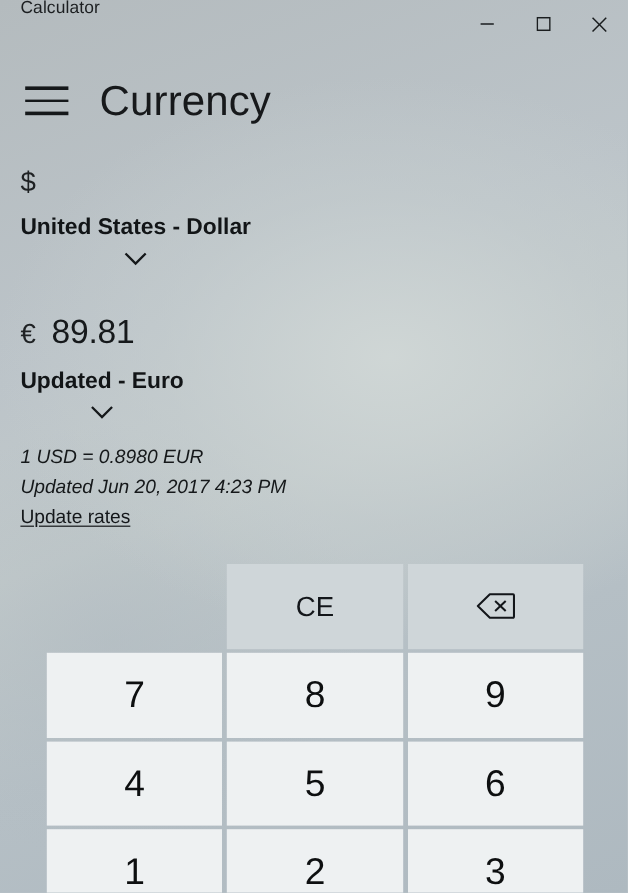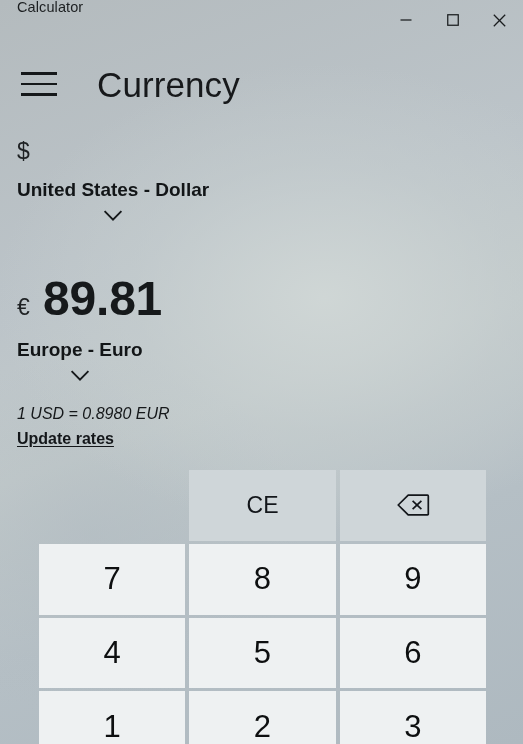--- a/index.html
+++ b/index.html
@@ -76,21 +76,21 @@
     gap: 8px;
     cursor: default;
   }
   .hamburger span {
     display: block;
     width: 36px;
     height: 2.6px;
     background: #15181a;
   }
   .mode-title {
-    margin-left: 34px;
+    margin-left: 20px;
     font-size: 35px;
     font-weight: 300;
     color: #17191b;
     letter-spacing: 0.1px;
     line-height: 1;
   }
 
   
   .display {
     position: absolute;
@@ -111,26 +111,25 @@
     line-height: 1;
   }
   .amount-active {
     font-size: 42px;
     font-weight: 700;
     color: #0f1113;
     line-height: 1;
     letter-spacing: -0.5px;
   }
   .amount-result {
-    font-size: 48px;
-    font-weight: 700;
+    font-size: 28px;
+    font-weight: 400;
     color: #16191b;
     line-height: 1;
     letter-spacing: -0.2px;
-    margin-top: 12px;
   }
 
   .currency-row {
     display: flex;
     align-items: center;
     gap: 10px;
     margin-top: 17px;
     cursor: default;
     width: max-content;
     flex-direction: column;
@@ -154,21 +153,20 @@
     font-style: italic;
   }
   .rate-link {
     display: inline-block;
     font-size: 16px;
     color: #14171a;
     text-decoration: underline;
     text-underline-offset: 2px;
     cursor: default;
     line-height: 1.55;
-    font-weight: bold;
   }
 
   
   .keypad {
     position: absolute;
     left: 39px;
     right: 37px;
     top: 470px;
     bottom: -18px;
     display: grid;
@@ -254,28 +252,29 @@
     </div>
 
     <div class="block-gap"></div>
 
     <div class="value-row">
       <div class="sym">€</div>
       <div class="amount-result">89.81</div>
     </div>
 
     <div class="currency-row">
-      <div class="currency-name">Europe - Euro</div>
+      <div class="currency-name">Updated - Euro</div>
       <svg class="chev" width="20" height="13" viewBox="0 0 20 13">
         <polyline points="1.6,2.2 10,10.6 18.4,2.2" fill="none" stroke="#15181a" stroke-width="1.9"></polyline>
       </svg>
     </div>
 
     <div class="rate-info">
       <div>1 USD = 0.8980 EUR</div>
+      <div>Updated Jun 20, 2017 4:23 PM</div>
     </div>
     <a class="rate-link">Update rates</a>
   </div>
 
   <div class="keypad">
 
     <div class="key key-empty"></div>
 
     <button class="key key-fn">CE</button>
 

